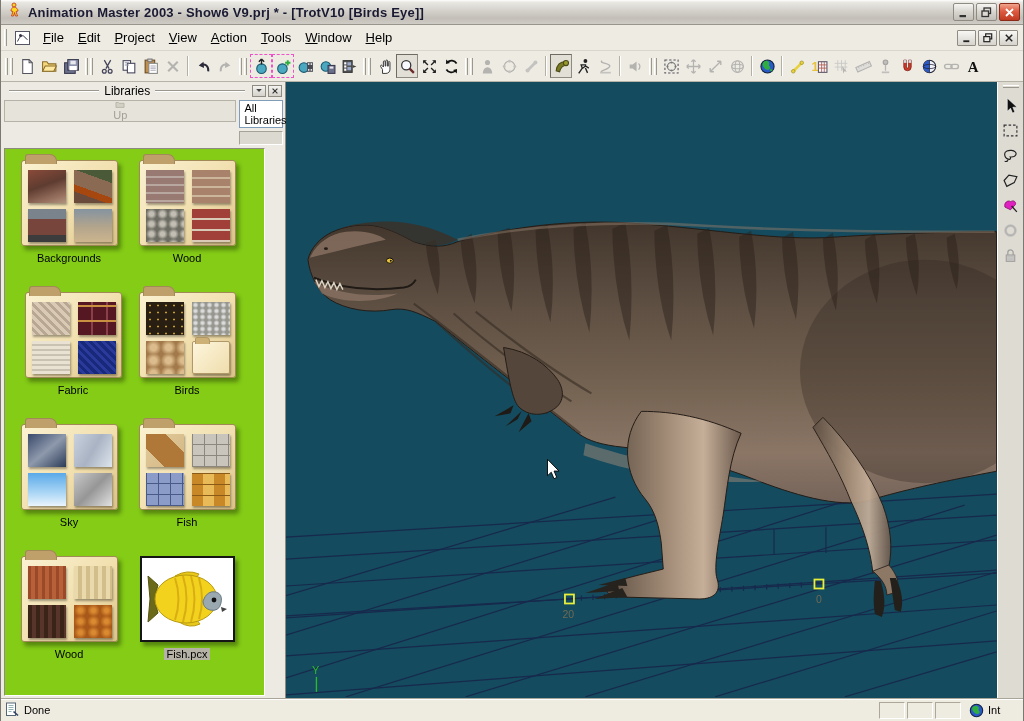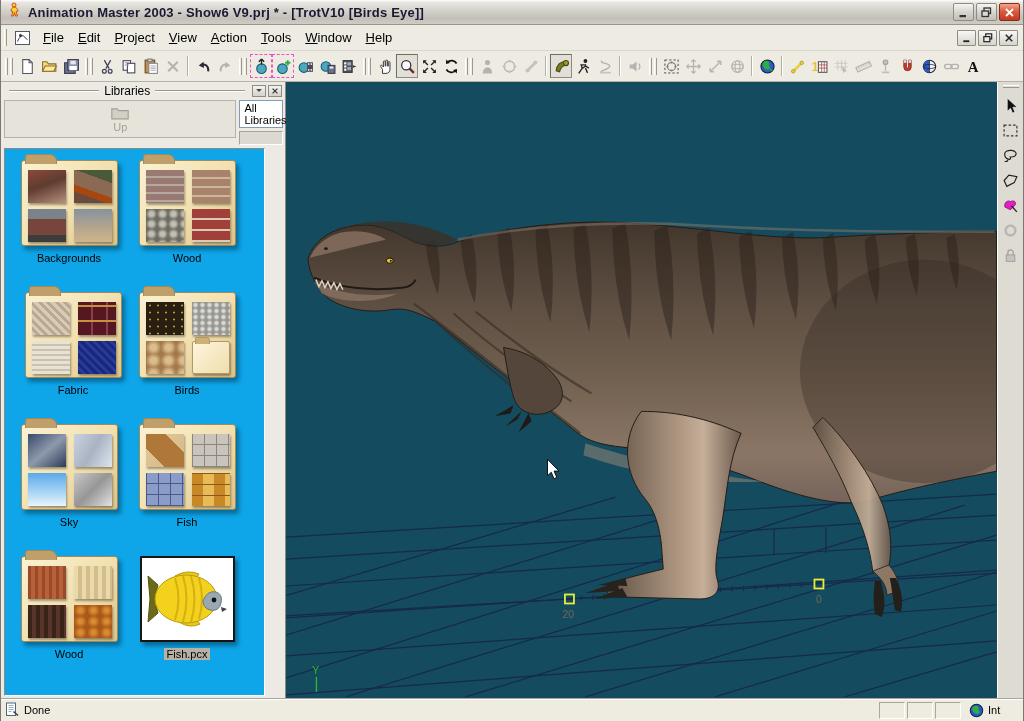--- a/index.html
+++ b/index.html
@@ -47,24 +47,24 @@
   .lib-header { height:16px; display:flex; align-items:center; font-size:12px; color:#000; padding:1px 3px 0 3px; }
   .groove { height:2px; border-top:1px solid #9a978e; border-bottom:1px solid #fff; flex:1; margin:0 5px; }
   .lib-hbtn { width:14px; height:12px; border:1px solid #8e8b83; background:linear-gradient(#f4f3f0,#d4d1ca);
     display:flex; align-items:center; justify-content:center; margin-left:2px; }
   .lib-top { display:grid; grid-template-columns:1fr 44px; padding:2px 2px 0 3px; column-gap:3px; }
   .combo { height:28px; background:#fff; border:1px solid #7f9db9; display:flex; align-items:center; font-size:11px; }
   .combo .combo-text { flex:1; padding-left:4px; }
   .combo .combo-arrow { width:17px; height:18px; background:linear-gradient(#f2f1ee,#cfccc5); border-left:1px solid #a8a59c;
     display:flex; align-items:center; justify-content:center; }
   .path-strip { height:14px; margin-top:3px; background:#dcd9d0; border:1px solid #a5a298; border-right-color:#fff; border-bottom-color:#fff; }
-  .up-btn { grid-row:1 / span 2; height:38px; border:1px solid #b5b2a8; background:#e6e3da; color:#a3a096;
+  .up-btn { grid-row:1 / span 2; height:22px; border:1px solid #b5b2a8; background:#e6e3da; color:#a3a096;
     font-size:11px; display:flex; flex-direction:column; align-items:center; justify-content:center; gap:1px; }
   .lib-list { flex:1; margin:3px 20px 2px 3px; border:1px solid; border-color:#8d8a82 #fff #fff #8d8a82;
-    background:#0ea5e9; position:relative; overflow:hidden; }
+    background:#84cc16; position:relative; overflow:hidden; }
   .lib-item { position:absolute; width:112px; text-align:center; }
   .folder { width:97px; height:86px; margin:7px auto 0 auto; position:relative; border-radius:3px;
     background:linear-gradient(135deg,#fbf2d2 0%,#f1dfae 55%,#dcc489 100%);
     border:1px solid #a18a58; box-shadow:3px 4px 4px rgba(0,0,0,.35); }
   .folder::before { content:""; position:absolute; top:-7px; left:3px; width:30px; height:9px;
     background:#bfa06a; border:1px solid #a18a58; border-bottom:none; border-radius:3px 7px 0 0; }
   .thumb { position:absolute; width:38px; height:33px; box-shadow:1px 2px 2px rgba(0,0,0,.35); }
   .t1{left:6px;top:9px} .t2{left:52px;top:9px} .t3{left:6px;top:48px} .t4{left:52px;top:48px}
   .imgframe { width:95px; height:86px; margin:7px auto 0 auto; background:#fff; border:2px solid #151515;
     box-shadow:3px 4px 4px rgba(0,0,0,.35); display:flex; align-items:center; justify-content:center; }

